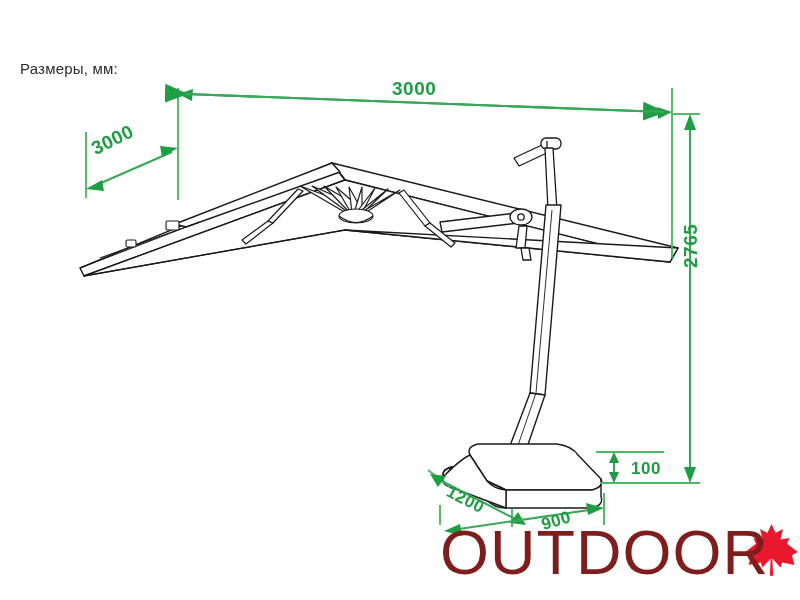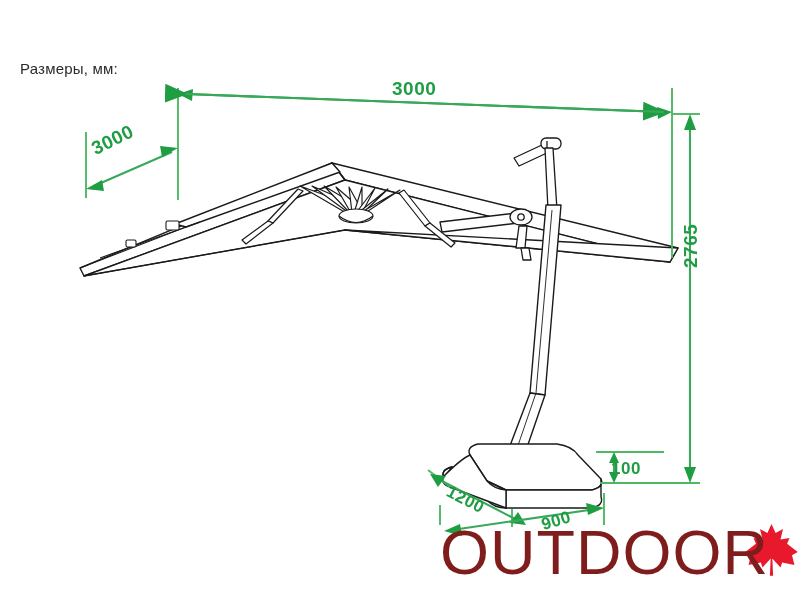--- a/index.html
+++ b/index.html
@@ -43,21 +43,21 @@
     font-weight: 700;
     color: #1f9d43;
     white-space: nowrap;
     letter-spacing: 0.5px;
   }
   .dim-top       { left: 392px; top: 78px; }
   .dim-left      { left: 88px;  top: 140px; transform: rotate(-26deg); transform-origin: left top; }
   .dim-height    { left: 680px; top: 268px; transform: rotate(-90deg); transform-origin: left top; }
   .dim-depth     { left: 452px; top: 482px; transform: rotate(27deg); transform-origin: left top; font-size: 17px;}
   .dim-width     { left: 539px; top: 516px; transform: rotate(-17deg); transform-origin: left top; font-size: 17px;}
-  .dim-thick     { left: 611px; top: 459px; font-size: 17px; }
+  .dim-thick     { left: 631px; top: 459px; font-size: 17px; }
 
   .logo-wrap {
     position: absolute;
     left: 440px;
     top: 521px;
     display: flex;
     align-items: flex-start;
   }
   .logo-text {
     font-family: "Liberation Sans", sans-serif;

